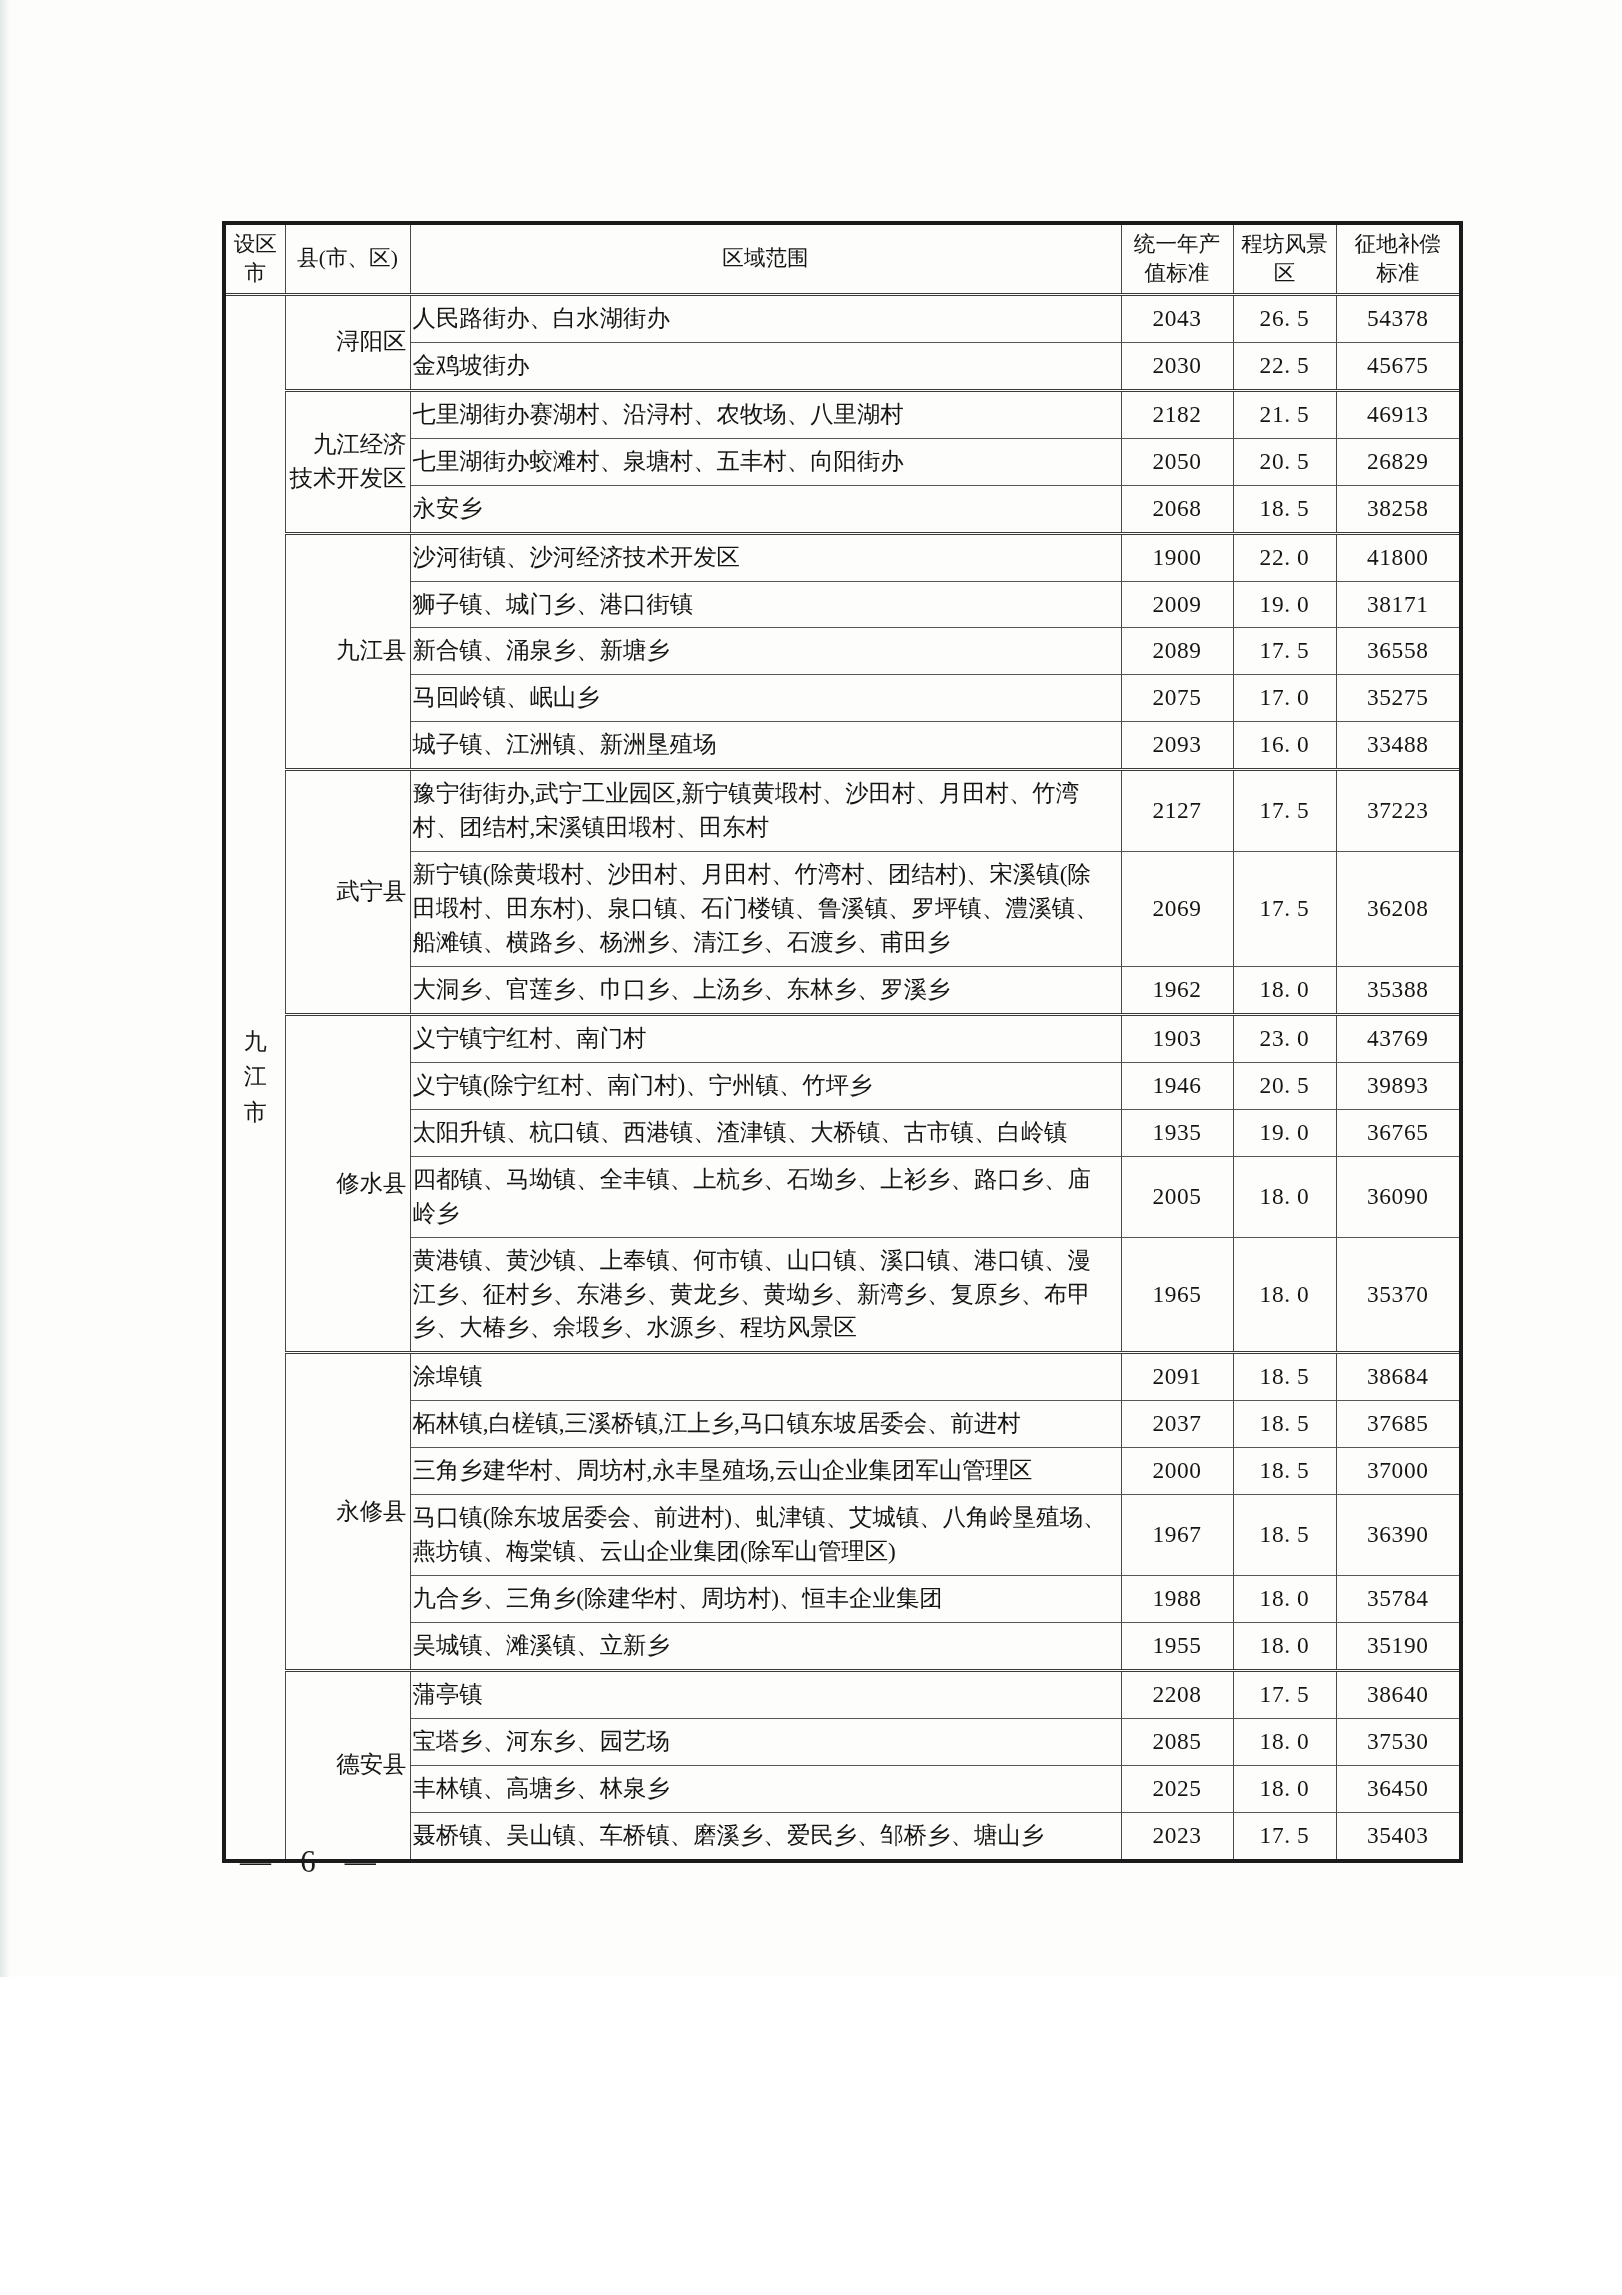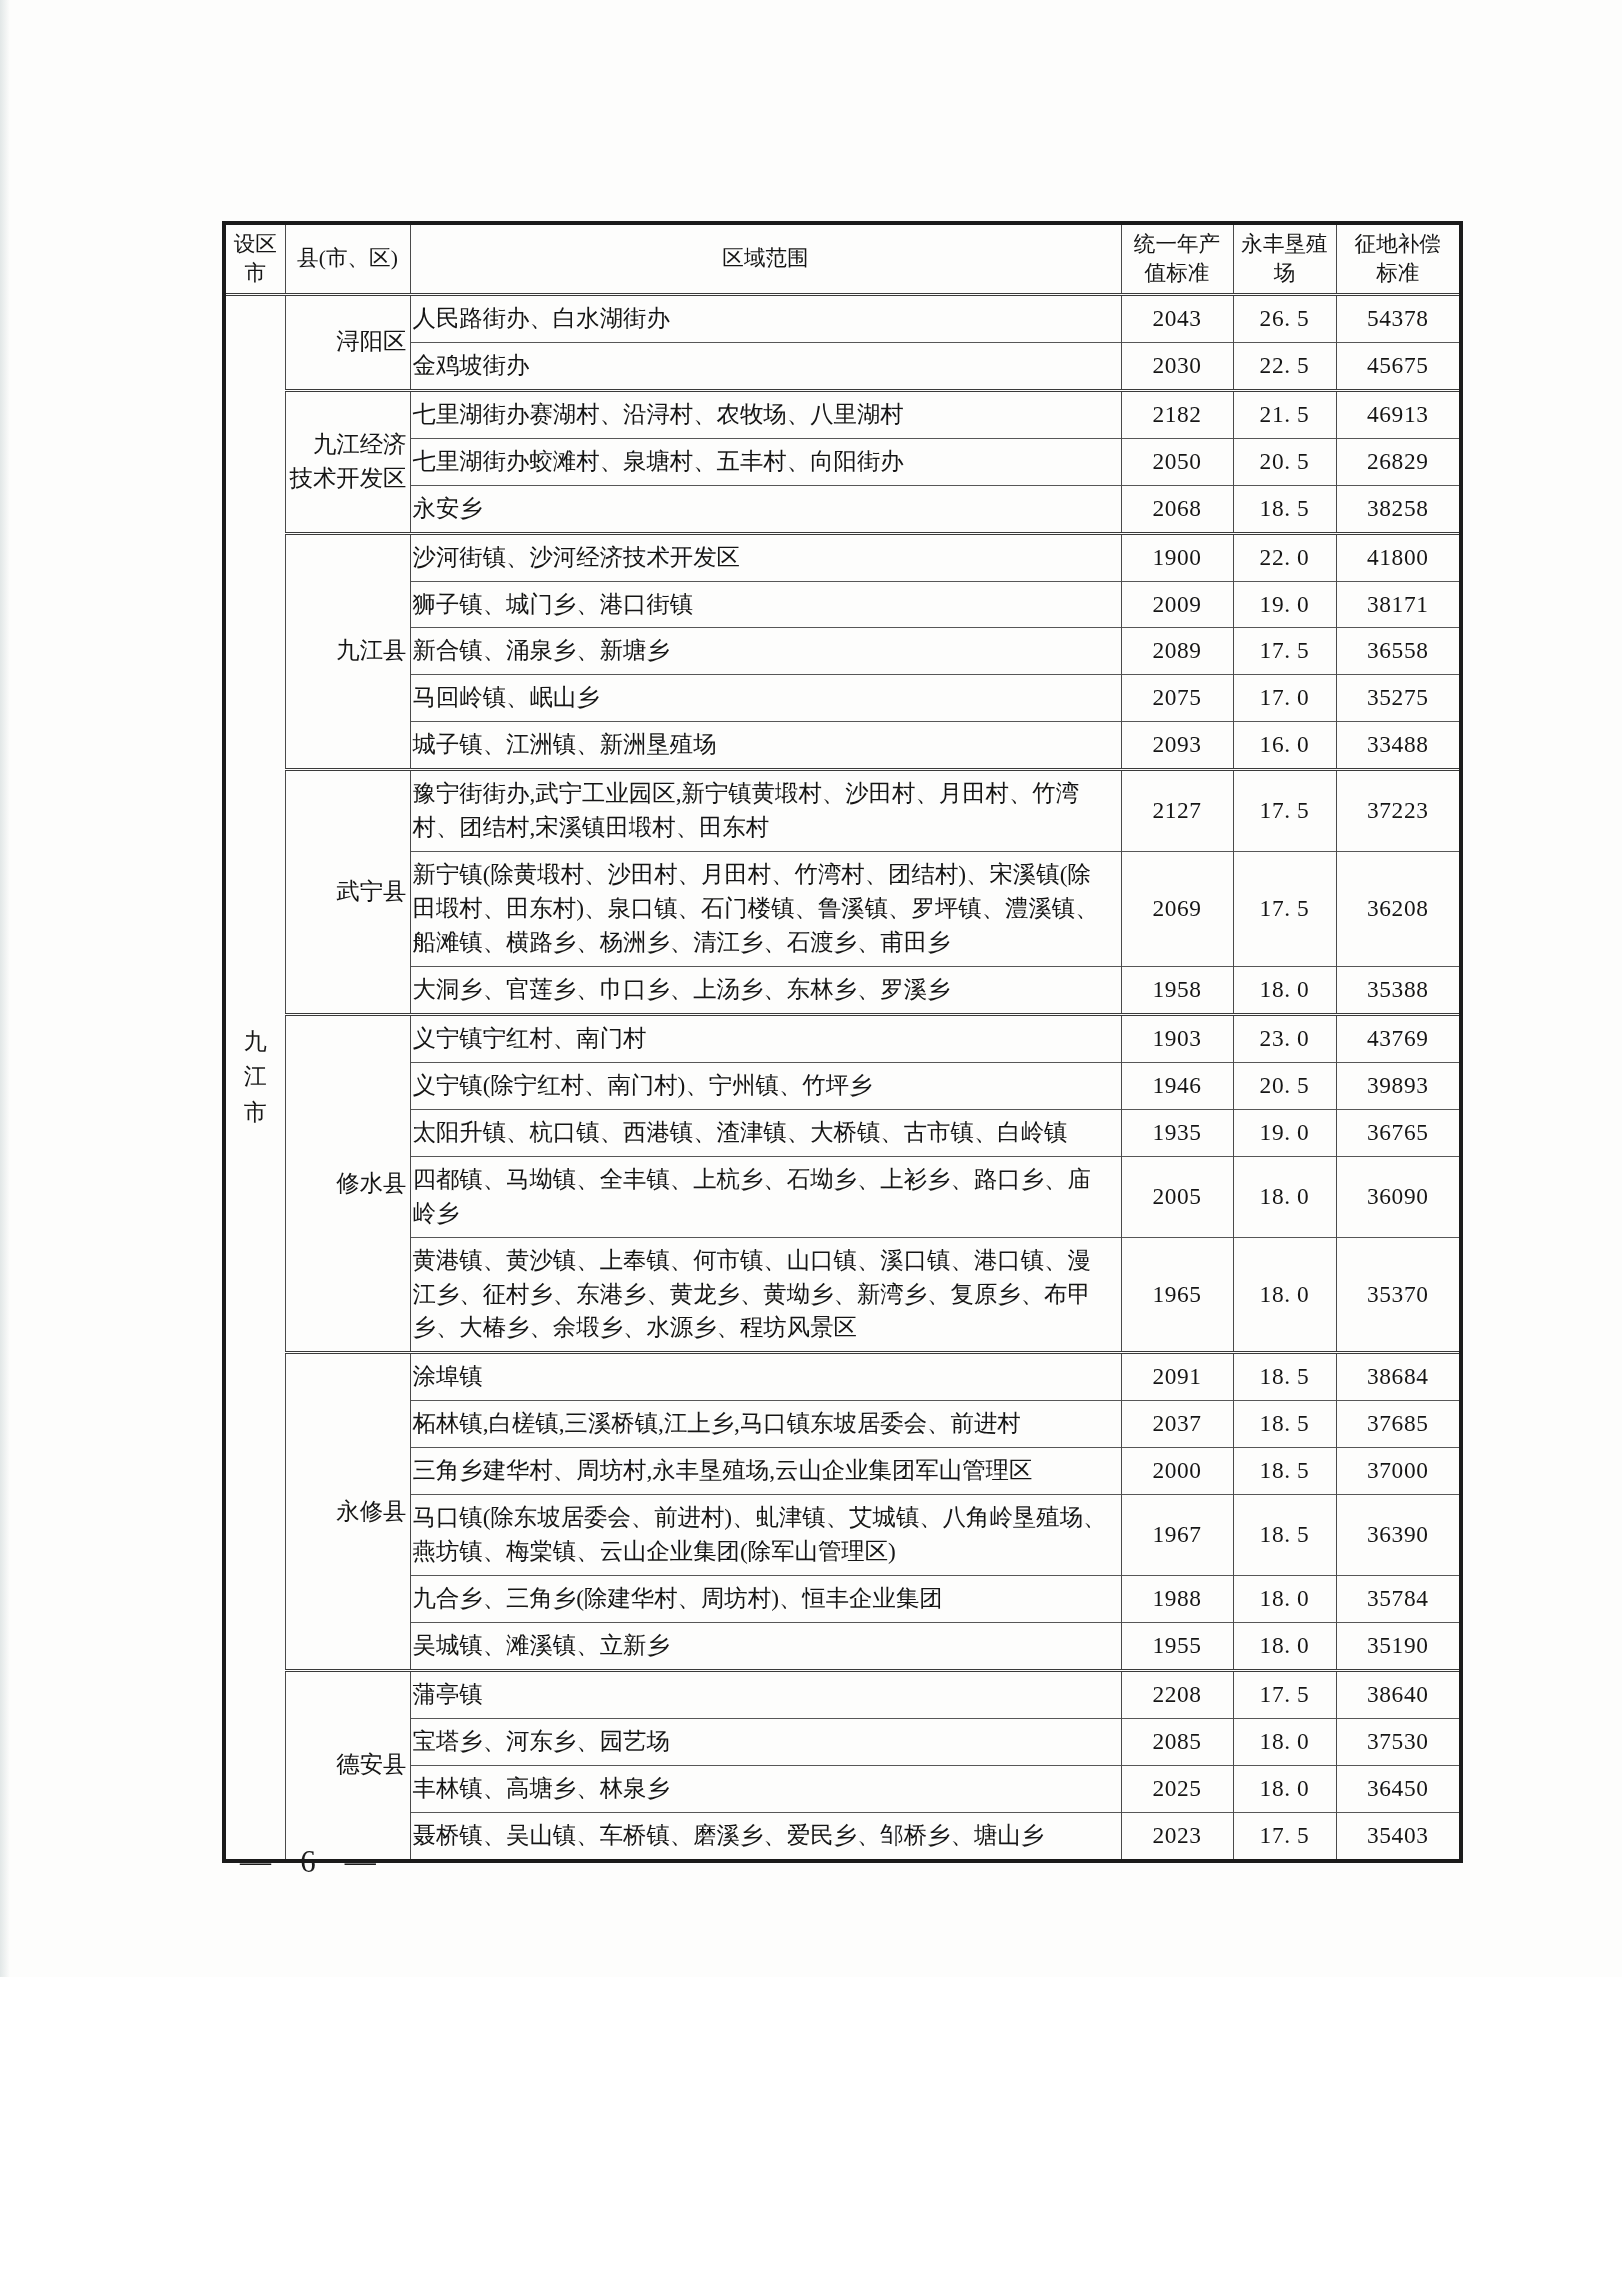--- a/index.html
+++ b/index.html
@@ -68,21 +68,21 @@
       <col style="width:125px">
     </colgroup>
     <thead>
       <tr>
         <th>设区
 市</th>
         <th>县(市、区)</th>
         <th>区域范围</th>
         <th>统一年产
 值标准</th>
-        <th>永丰垦殖场</th>
+        <th>程坊风景区</th>
         <th>征地补偿
 标准</th>
       </tr>
     </thead>
     <tbody>
         <tr>
           <td rowspan="28" class="city-cell"><span class="city-vertical">九
 江
 市</span></td>
           <td rowspan="2" class="county-cell">浔阳区</td>
@@ -156,21 +156,21 @@
           <td class="num-cell">37223</td>
         </tr>
         <tr>
           <td class="region-cell">新宁镇(除黄塅村、沙田村、月田村、竹湾村、团结村)、宋溪镇(除田塅村、田东村)、泉口镇、石门楼镇、鲁溪镇、罗坪镇、澧溪镇、船滩镇、横路乡、杨洲乡、清江乡、石渡乡、甫田乡</td>
           <td class="num-cell">2069</td>
           <td class="num-cell">17. 5</td>
           <td class="num-cell">36208</td>
         </tr>
         <tr>
           <td class="region-cell">大洞乡、官莲乡、巾口乡、上汤乡、东林乡、罗溪乡</td>
-          <td class="num-cell">1958</td>
+          <td class="num-cell">1962</td>
           <td class="num-cell">18. 0</td>
           <td class="num-cell">35388</td>
         </tr>
         <tr class="group-start">
           <td rowspan="5" class="county-cell">修水县</td>
           <td class="region-cell">义宁镇宁红村、南门村</td>
           <td class="num-cell">1903</td>
           <td class="num-cell">23. 0</td>
           <td class="num-cell">43769</td>
         </tr>

